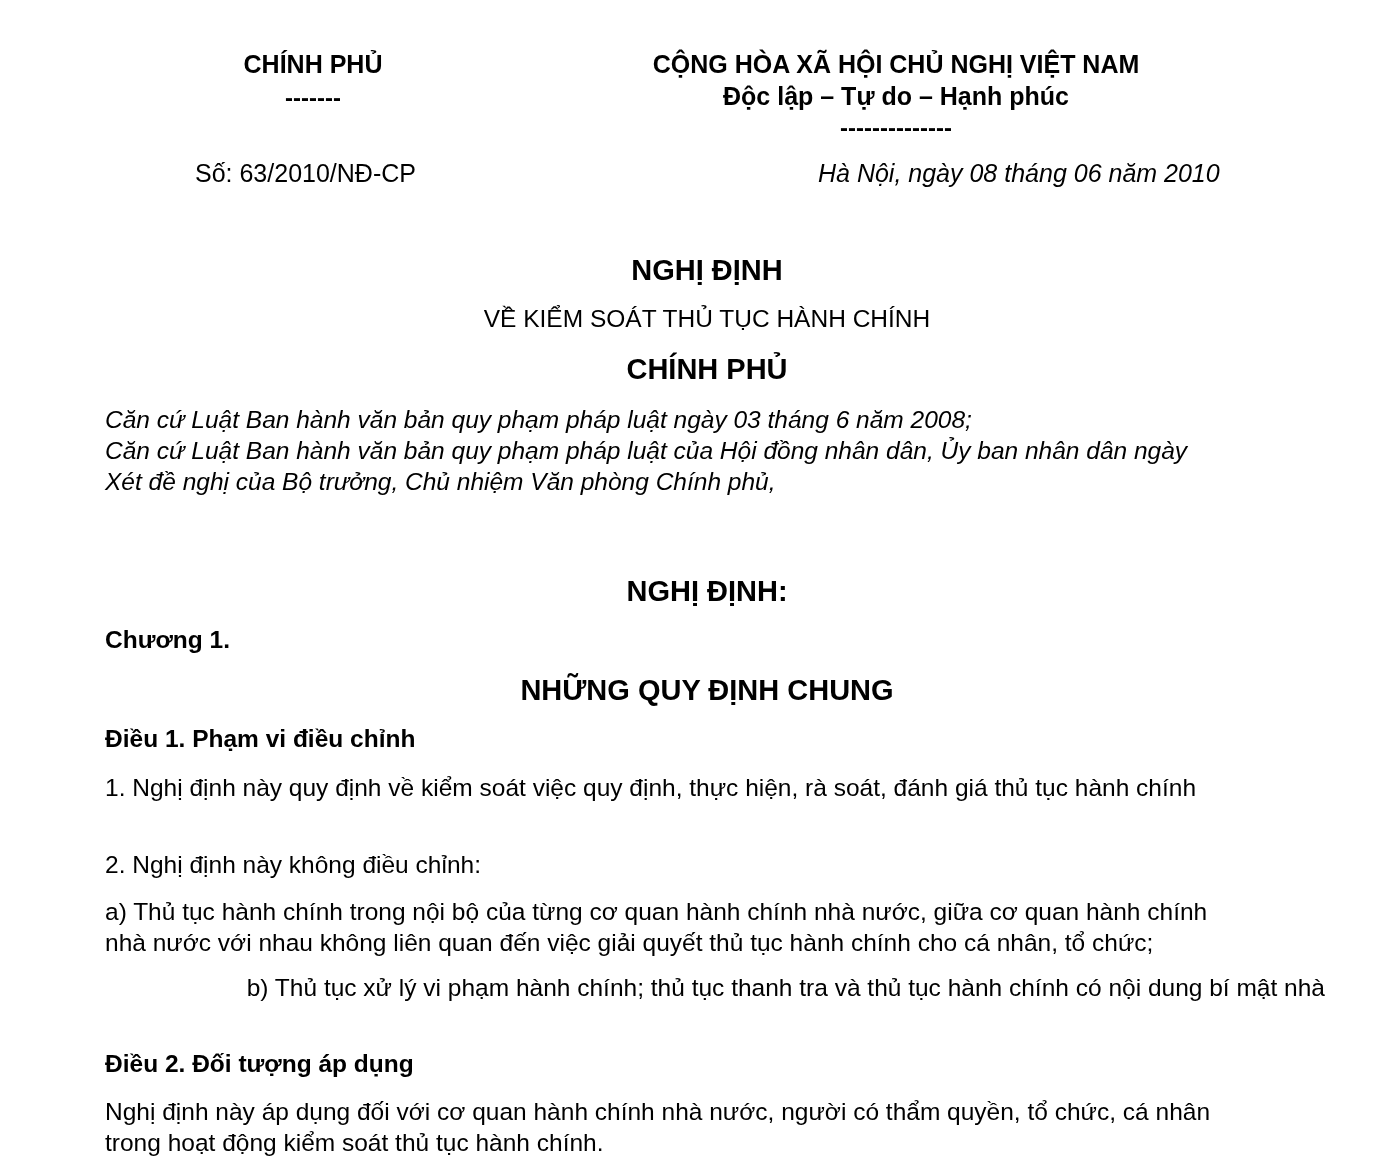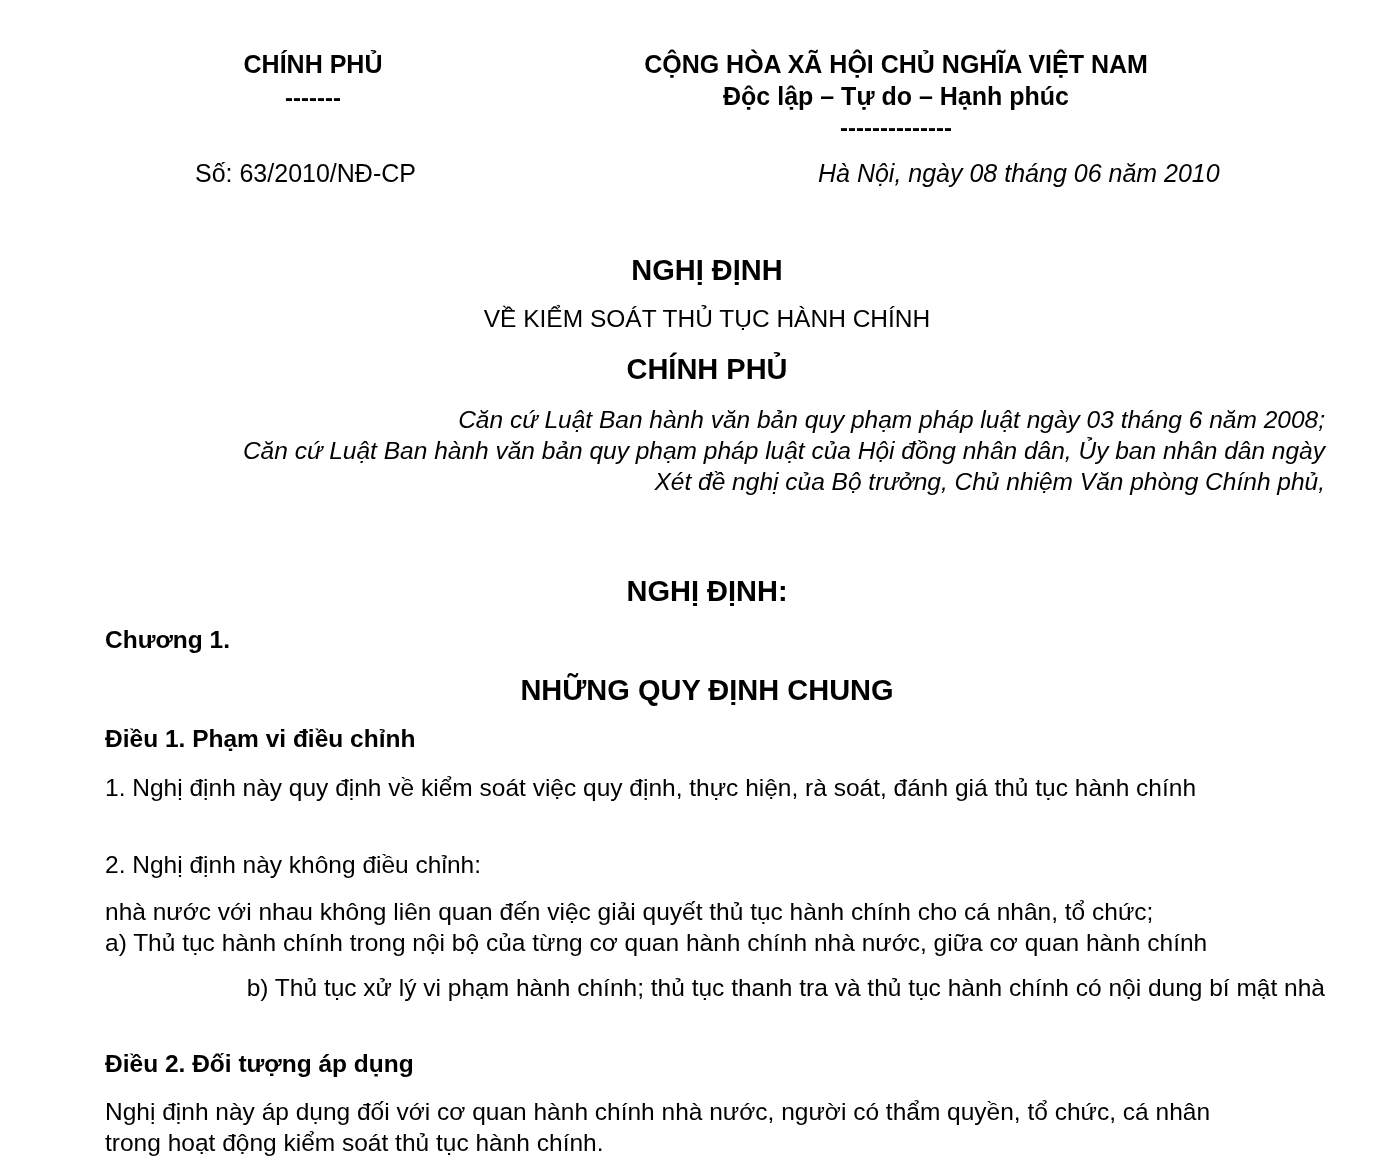--- a/index.html
+++ b/index.html
@@ -22,21 +22,21 @@
       width: 226px;
       text-align: center;
     }
     .hdr-right {
       position: absolute;
       left: 596px;
       width: 600px;
       text-align: center;
     }
     .b { font-weight: bold; }
-    .i { font-style: italic; text-align: right; }
+    .i { font-style: italic; }
     .center {
       position: absolute;
       left: 0;
       width: 1414px;
       text-align: center;
       white-space: nowrap;
     }
     .body-text {
       position: absolute;
       left: 105px;
@@ -50,21 +50,21 @@
     }
     .line { display: block; white-space: nowrap; }
   </style>
 </head>
 <body>
 
 <div class="hdr-left b" style="top:50px; font-size:25px;">CHÍNH PHỦ</div>
 <div class="hdr-left b" style="top:84px; font-size:24px;">-------</div>
 <div class="abs" style="left:195px; top:159px; font-size:25px;">Số: 63/2010/NĐ-CP</div>
 
-<div class="hdr-right b" style="top:50px; font-size:25px;">CỘNG HÒA XÃ HỘI CHỦ NGHĨA VIỆT NAM</div>
+<div class="hdr-right b" style="top:50px; font-size:25px;">CỘNG HÒA XÃ HỘI CHỦ NGHỊ VIỆT NAM</div>
 <div class="hdr-right b" style="top:82px; font-size:25px;">Độc lập – Tự do – Hạnh phúc</div>
 <div class="hdr-right b" style="top:114px; font-size:24px;">--------------</div>
 <div class="abs i" style="left:818px; top:159px; font-size:25px;">Hà Nội, ngày 08 tháng 06 năm 2010</div>
 
 <div class="center title-big" style="top:254px;">NGHỊ ĐỊNH</div>
 <div class="center" style="top:305px; font-size:24.5px;">VỀ KIỂM SOÁT THỦ TỤC HÀNH CHÍNH</div>
 <div class="center title-big" style="top:353px;">CHÍNH PHỦ</div>
 
 <div class="body-text i" style="top:404px;">
   <span class="line">Căn cứ Luật Ban hành văn bản quy phạm pháp luật ngày 03 tháng 6 năm 2008;</span>
@@ -81,22 +81,22 @@
 
 <div class="body-text" style="top:772px;">
   <span class="line">1. Nghị định này quy định về kiểm soát việc quy định, thực hiện, rà soát, đánh giá thủ tục hành chính</span>
 </div>
 
 <div class="body-text" style="top:849px;">
   <span class="line">2. Nghị định này không điều chỉnh:</span>
 </div>
 
 <div class="body-text" style="top:896px;">
+  <span class="line">a) Thủ tục hành chính trong nội bộ của từng cơ quan hành chính nhà nước, giữa cơ quan hành chính</span>
   <span class="line">nhà nước với nhau không liên quan đến việc giải quyết thủ tục hành chính cho cá nhân, tổ chức;</span>
-  <span class="line">a) Thủ tục hành chính trong nội bộ của từng cơ quan hành chính nhà nước, giữa cơ quan hành chính</span>
 </div>
 
 <div class="body-text" style="top:972px;text-align:right;">
   <span class="line">b) Thủ tục xử lý vi phạm hành chính; thủ tục thanh tra và thủ tục hành chính có nội dung bí mật nhà</span>
 </div>
 
 <div class="abs b" style="left:105px; top:1050px; font-size:24.5px;">Điều 2. Đối tượng áp dụng</div>
 
 <div class="body-text" style="top:1096px;">
   <span class="line">Nghị định này áp dụng đối với cơ quan hành chính nhà nước, người có thẩm quyền, tổ chức, cá nhân</span>

